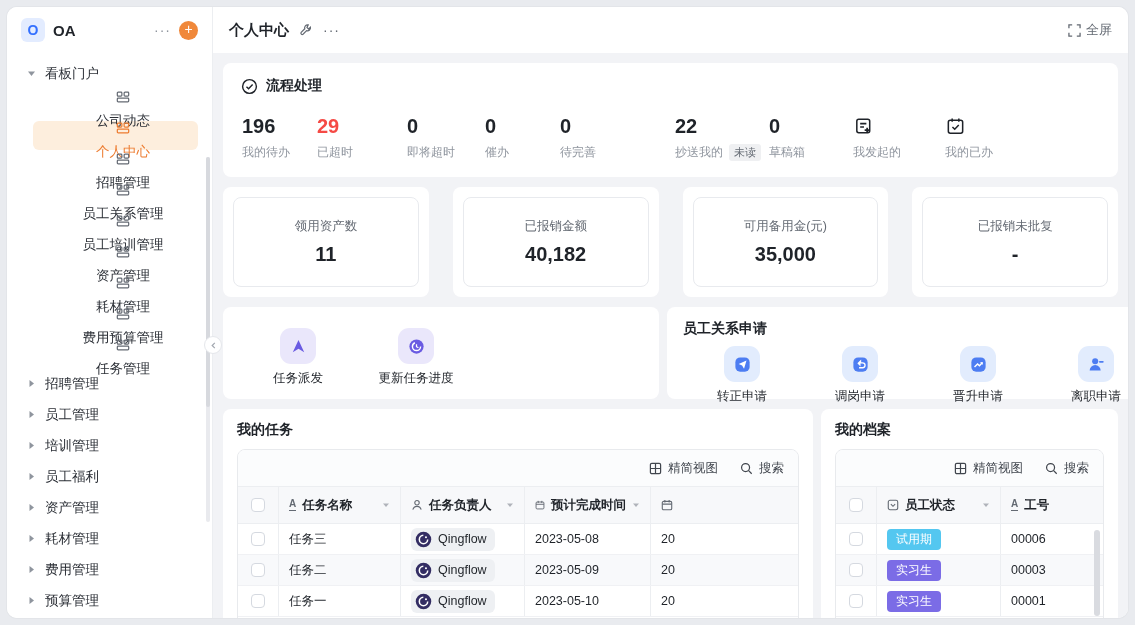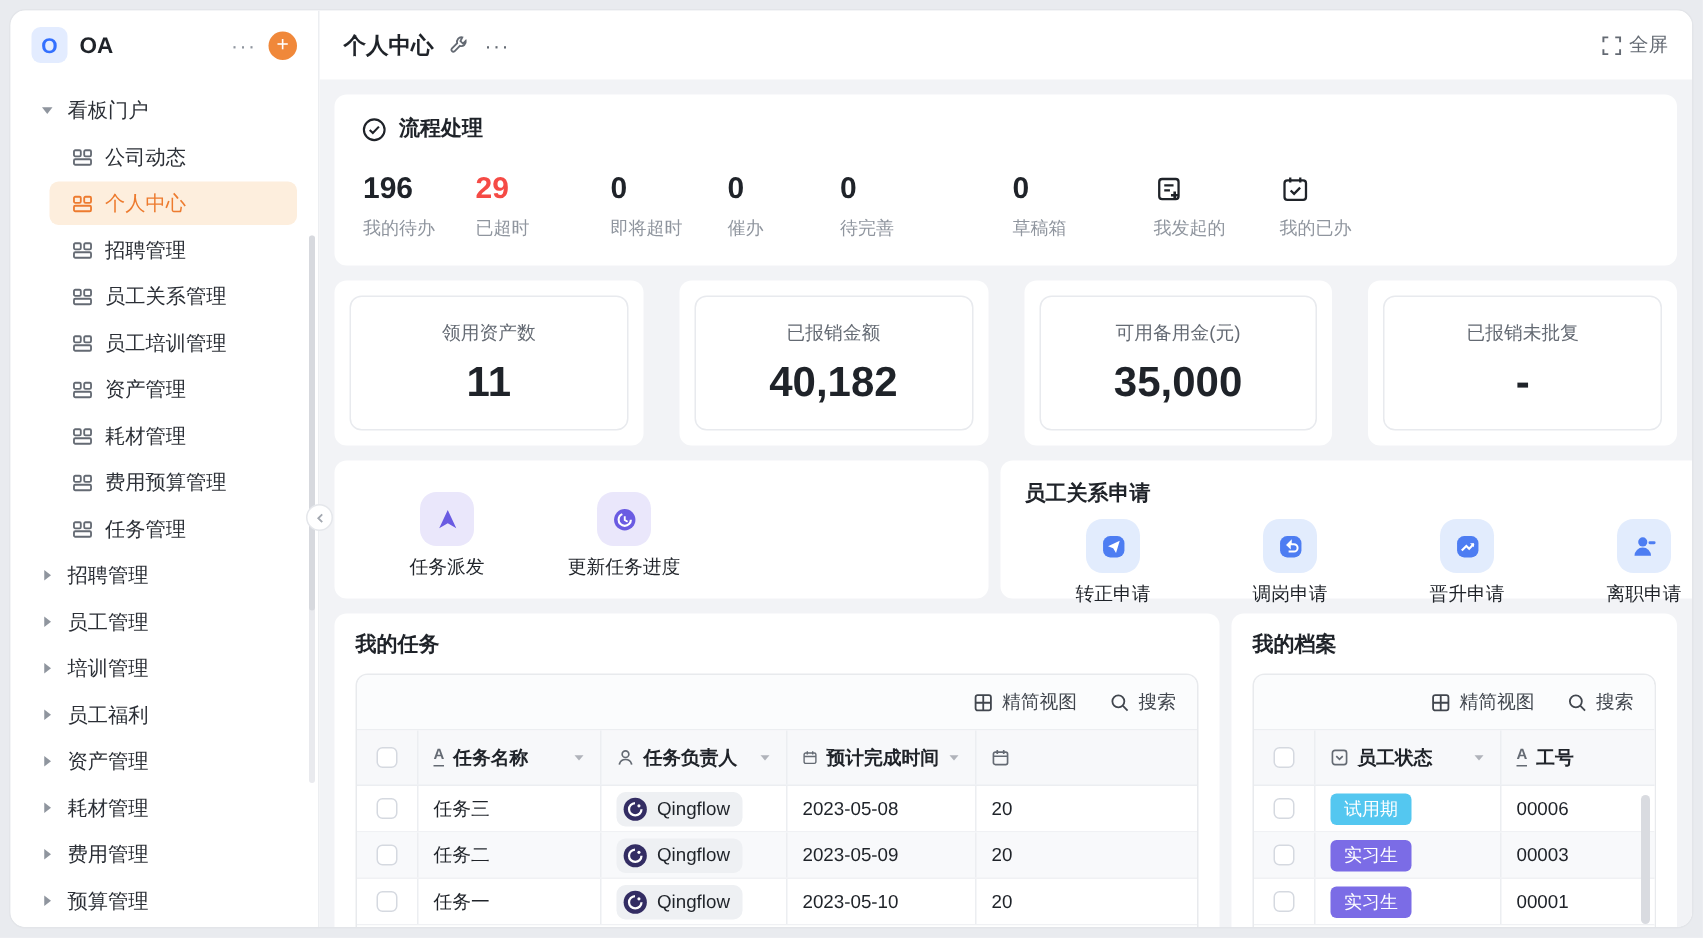--- a/index.html
+++ b/index.html
@@ -9,21 +9,21 @@
   
   .sidebar { width:206px; background:#fff; border-right:1px solid #eceef1; position:relative; flex:none; }
   .side-head { height:46px; display:flex; align-items:center; padding:0 14px; gap:8px; }
   .logo-sq { width:24px; height:24px; border-radius:6px; background:#e3ecff; color:#3370ff; font-weight:bold; font-size:14px; display:flex; align-items:center; justify-content:center; }
   .app-name { font-size:15px; font-weight:bold; color:#1f2329; flex:1; }
   .side-more { color:#8f959e; font-size:14px; letter-spacing:1px; cursor:pointer; }
   .add-btn { width:19px; height:19px; border-radius:50%; background:#f0883a; color:#fff; font-size:14px; line-height:17px; text-align:center; cursor:pointer; }
   .tree { padding-top:4px; }
   .grp { height:29px; margin:2px 8px; display:flex; align-items:center; gap:9px; padding-left:12px; font-size:13.5px; color:#2b2f36; cursor:pointer; border-radius:6px; }
   .caret { width:9px; height:9px; flex:none; display:flex; }
-  .child { height:29px; margin:2px 14px 2px 26px; display:flex; align-items:center; gap:8px; padding-left:15px; font-size:13.5px; color:#2b2f36; cursor:pointer; border-radius:6px; }
+  .child { height:29px; margin:2px 14px 2px 26px; display:flex; align-items:center; gap:8px; padding-left:15px; font-size:13.5px; color:#2b2f36; cursor:pointer; border-radius:6px;flex-direction:column; }
   .child.active { background:#fdeedd; color:#ed7b2f; }
   .child .kb-ic { flex:none; display:flex; }
   .side-scroll { position:absolute; right:2px; top:150px; width:4px; height:365px; background:#e9eaee; border-radius:2px; }
   .side-scroll .thumb { width:4px; height:250px; background:#d7d9de; border-radius:2px; }
   .collapse-btn { position:absolute; left:197px; top:329px; width:18px; height:18px; border-radius:50%; background:#fff; border:1px solid #e5e7eb; color:#a3a8b0; font-size:10px; display:flex; align-items:center; justify-content:center; z-index:5; cursor:pointer; }
 
   
   .main { flex:1; display:flex; flex-direction:column; min-width:0; }
   .topbar { height:46px; background:#fff; display:flex; align-items:center; padding:0 16px; gap:10px; flex:none; }
   .page-title { font-size:15px; font-weight:bold; color:#1f2329; }
@@ -46,21 +46,21 @@
   .pnum.red { color:#f54a45; }
   .picn { height:26px; display:flex; align-items:center; color:#1f2329; }
   .plab { margin-top:5px; font-size:12px; color:#8f959e; display:flex; align-items:center; white-space:nowrap; }
   .badge { margin-left:6px; background:#eff0f2; color:#646a73; font-size:11px; padding:1px 5px; border-radius:3px; }
 
   
   .mrow { display:flex; gap:24px; margin-bottom:10px; }
   .mcard { flex:1; padding:10px; height:110px; }
   .minner { height:100%; border:1px solid #e8eaee; border-radius:8px; display:flex; flex-direction:column; align-items:center; justify-content:center; gap:8px; }
   .mlab { font-size:12.5px; color:#646a73; }
-  .mval { font-size:28px; font-weight:bold; color:#1f2329; }
+  .mval { font-size:20px; font-weight:bold; color:#1f2329; }
 
   
   .arow { display:flex; gap:8px; margin-bottom:10px; }
   .acard { padding:13px 16px 12px; height:92px; }
   .acard.left { flex:0 0 436px; }
   .acard.right { flex:1; }
   .atitle { font-size:14px; font-weight:bold; color:#1f2329; }
   .aitems { display:flex; margin-top:8px; }
   .aitem { width:118px; display:flex; flex-direction:column; align-items:center; cursor:pointer; }
   .tile { width:36px; height:36px; border-radius:11px; display:flex; align-items:center; justify-content:center; }
@@ -341,20 +341,27 @@
                 <span>催办</span>
               </div>
           </div>
           <div class="pstat">
             <div class="pnum">0</div>
             <div class="plab">
                 <span>待完善</span>
               </div>
           </div>
           <div class="pstat">
+            <div class="pnum">22</div>
+            <div class="plab">
+                <span>抄送我的</span>
+                <span class="badge">未读</span>
+              </div>
+          </div>
+          <div class="pstat">
             <div class="pnum">0</div>
             <div class="plab">
                 <span>草稿箱</span>
               </div>
           </div>
           <div class="pstat">
             <div class="picn">
               <svg width="21" height="21" viewBox="0 0 22 22" fill="none" stroke="#1f2329" stroke-width="1.6">
                   <rect x="4" y="3.5" width="13.5" height="14" rx="2"></rect>
                   <path d="M7.5 8h6.5M7.5 11.5h4"></path>

